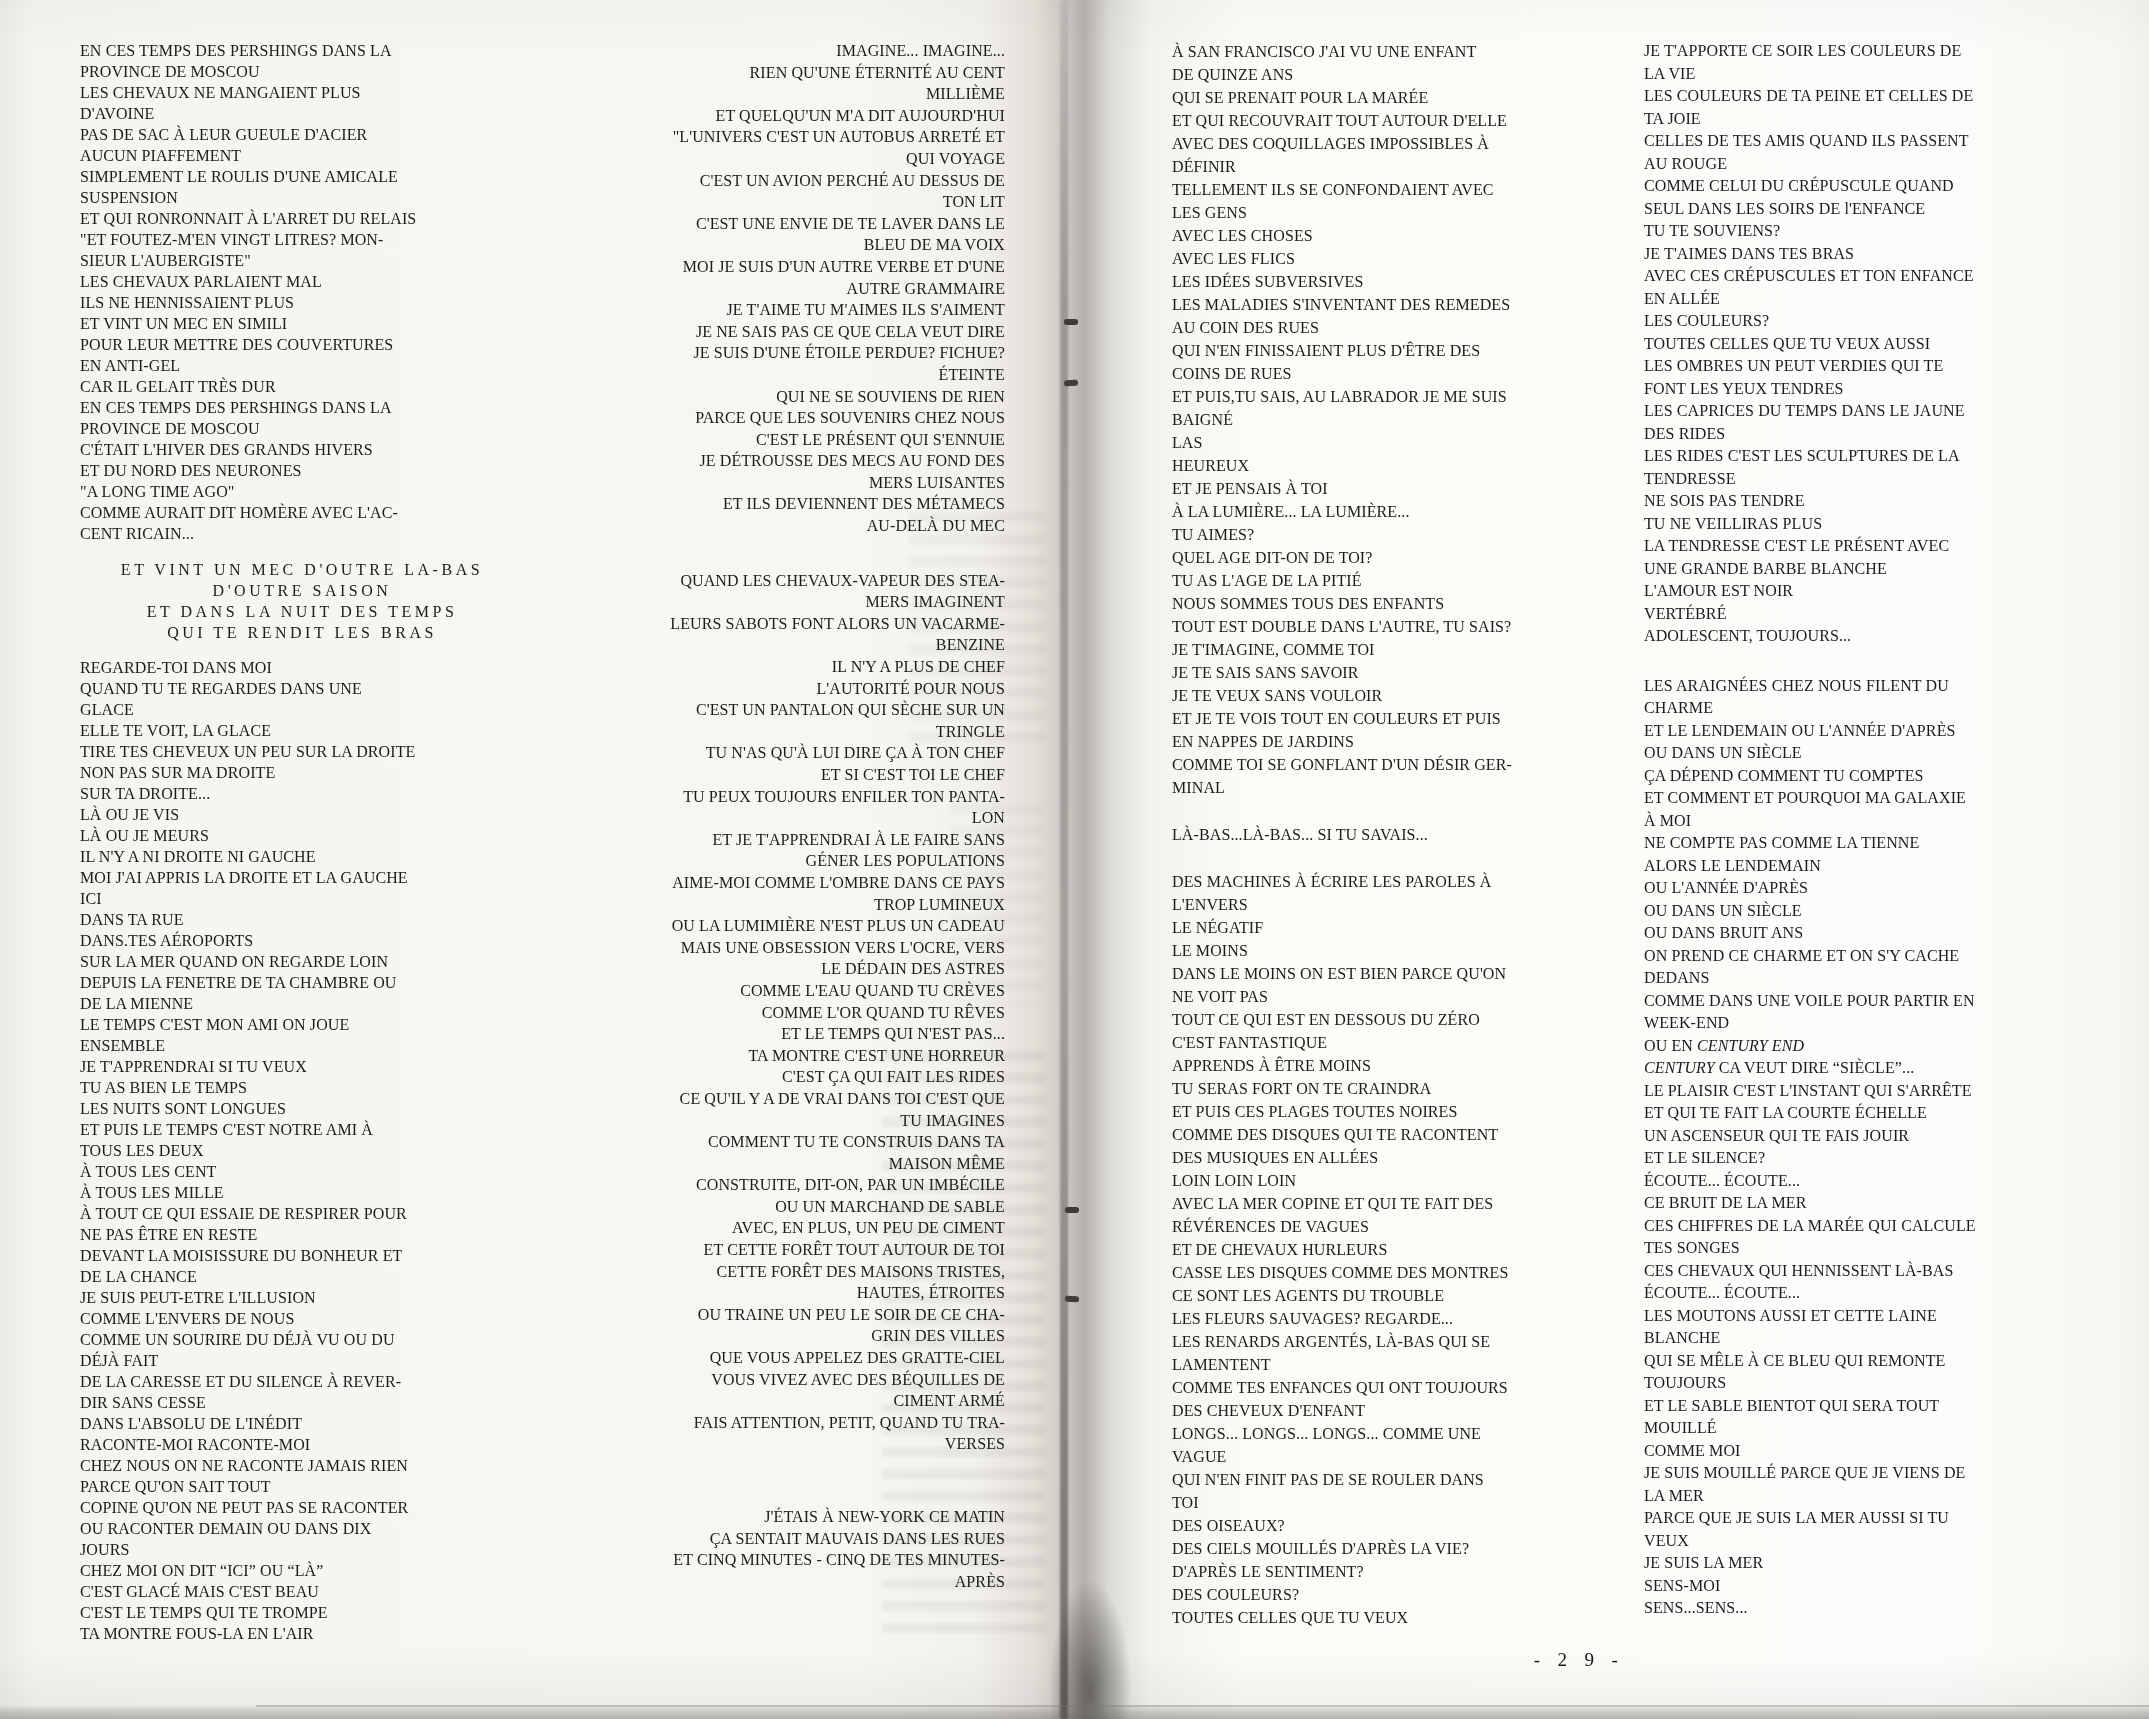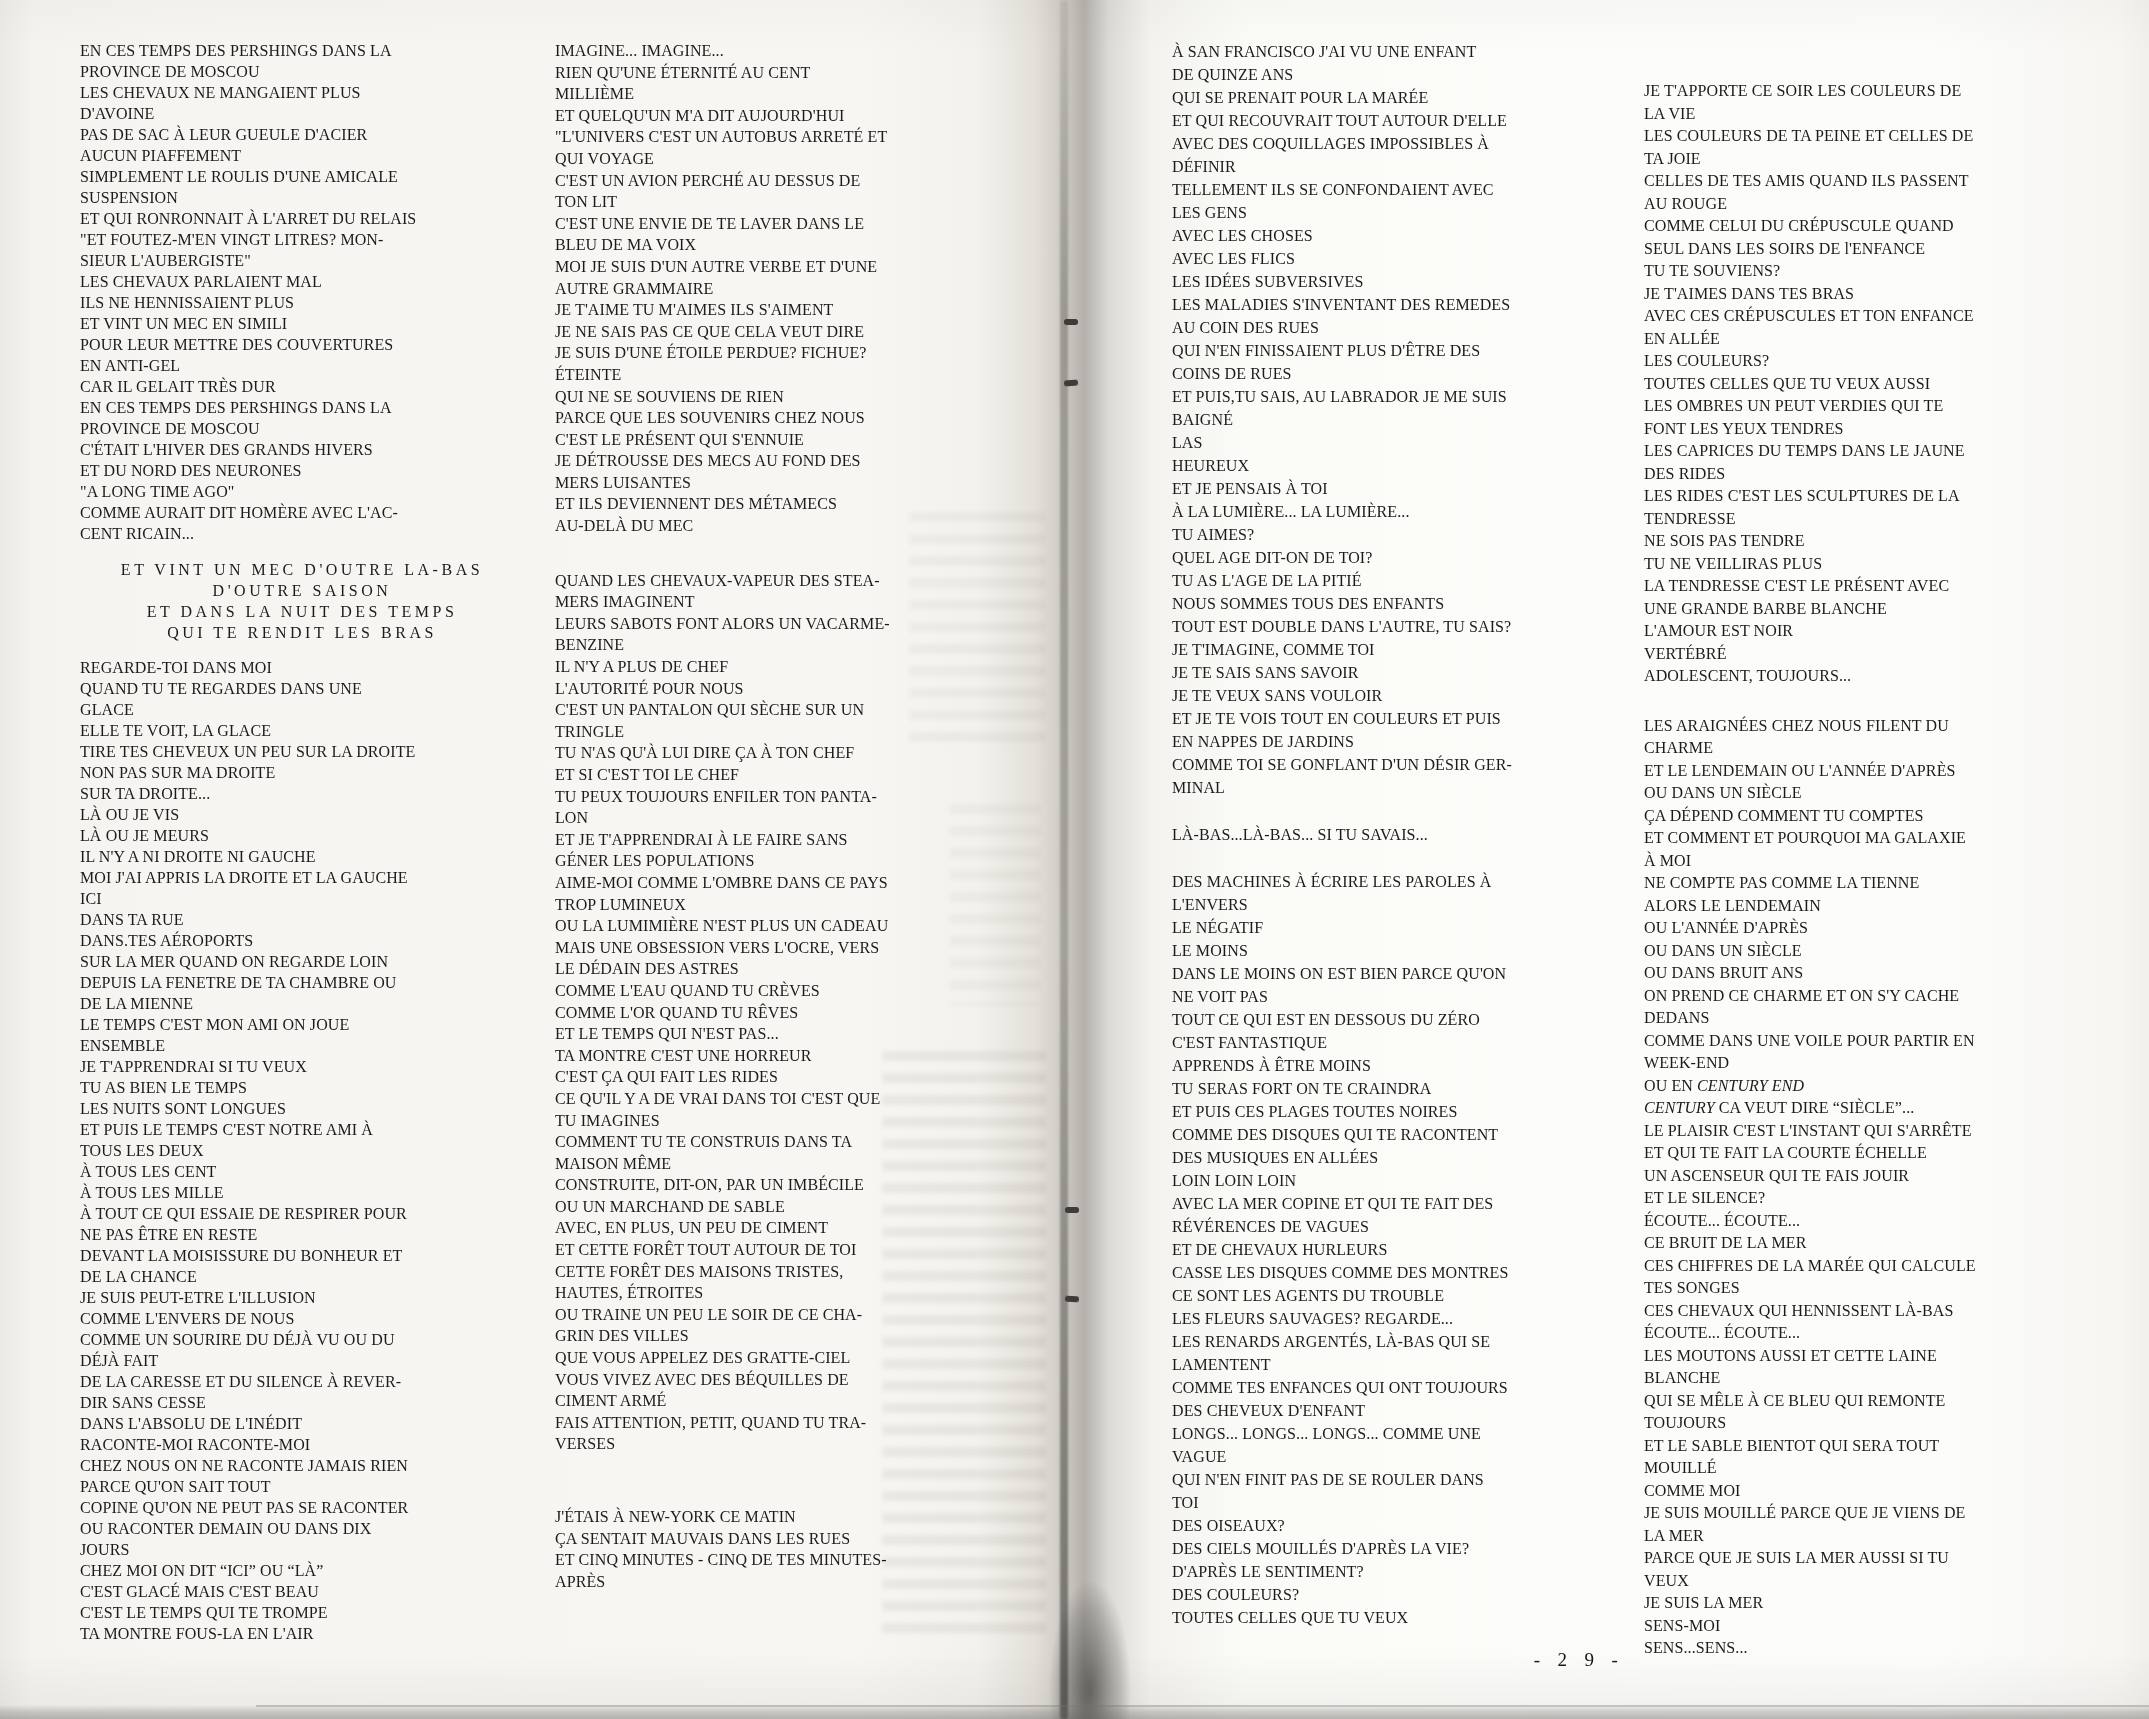--- a/index.html
+++ b/index.html
@@ -14,23 +14,23 @@
         #e3e0da 48.2%, #c9c6c0 49.7%, #b4b1ac 50.45%, #dcdad5 51.6%,
         #f3f2ee 53.5%, #fbfbf8 58%, #fcfcfa 90%, #f7f6f3 98.5%, #f1f0ec 100%);
     font-family:"Liberation Serif","DejaVu Serif",serif;
     color:#1b1b1b;
   }
   .page{position:absolute;top:0;bottom:0;}
   .page-left{left:0;width:1075px;}
   .page-right{left:1075px;width:1075px;}
   .col{position:absolute;top:40px;font-size:16px;letter-spacing:0.1px;}
   .c1{left:80px;width:444px;}
-  .c2{left:555px;width:450px;}
+  .c2{left:555px;width:450px;text-align:right;}
   .c3{left:1172px;width:444px;}
-  .c4{left:1644px;width:453px;margin-top:40px;}
+  .c4{left:1644px;width:453px;}
   .lh1 .line{line-height:21px;height:21px;}
   .lh2 .line{line-height:21.6px;height:21.6px;}
   .lh3 .line{line-height:23px;height:23px;}
   .lh4 .line{line-height:22.5px;height:22.5px;}
   .line{white-space:nowrap;}
   .line em{}
   .line.sp{letter-spacing:0.22em;text-align:center;}
   .blank{width:100%;}
   .pagenum{
     position:absolute;width:164px;text-align:center;

